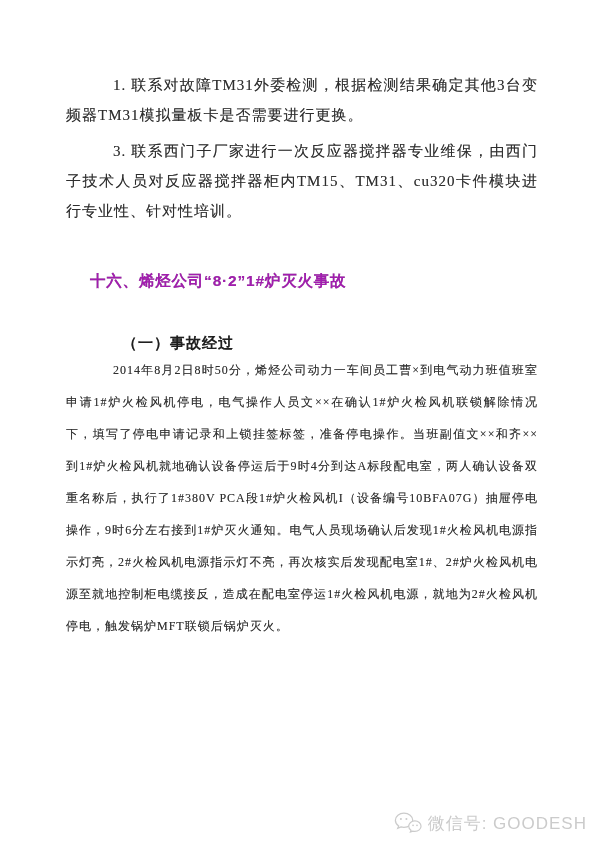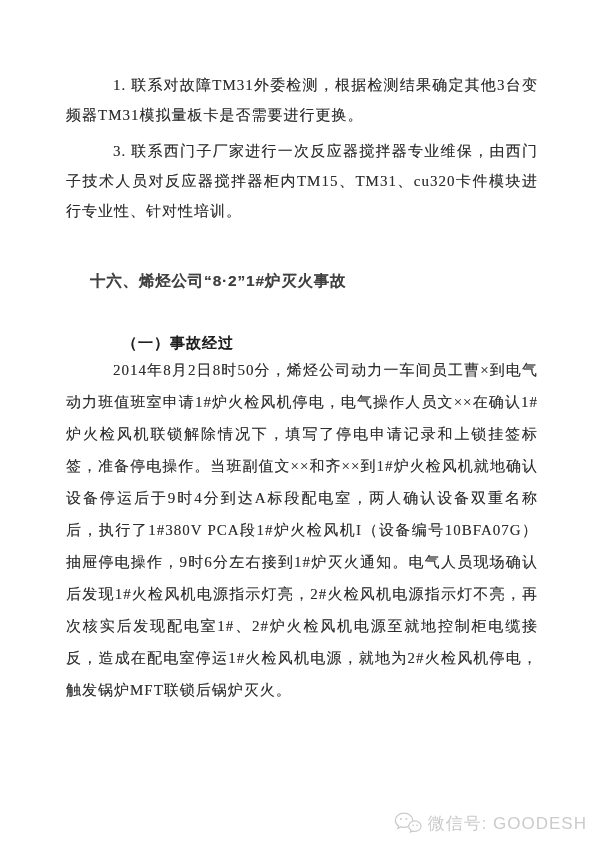--- a/index.html
+++ b/index.html
@@ -32,40 +32,40 @@
     letter-spacing: 1px;
     margin: 0 0 6px 0;
     text-indent: 47px;
     text-shadow: 0 0 0.5px rgba(40,40,40,0.45);
     text-align: justify;
   }
   h2.section-heading {
     font-family: "Liberation Sans", "DejaVu Sans", sans-serif;
     font-size: 15.5px;
     font-weight: bold;
-    color: #404040;
+    color: #a21caf;
     letter-spacing: 0.8px;
     line-height: 22px;
     margin: 44px 0 0 0;
     text-indent: 24px;
     text-shadow: 0 0 0.5px rgba(20,20,20,0.4);
   }
   h3.subsection-heading {
     font-family: "Liberation Sans", "DejaVu Sans", sans-serif;
     font-size: 15px;
     font-weight: bold;
     color: #1f1f1f;
     letter-spacing: 1px;
     line-height: 22px;
     margin: 40px 0 0 0;
     text-indent: 56px;
     text-shadow: 0 0 0.5px rgba(20,20,20,0.4);
   }
   p.accident-paragraph {
-    font-size: 15px;
+    font-size: 12px;
     line-height: 32px;
     letter-spacing: 1px;
     margin: 0;
     text-indent: 47px;
     text-shadow: 0 0 0.5px rgba(40,40,40,0.45);
     text-align: justify;
   }
   .page-number {
     position: absolute;
     top: 782px;

